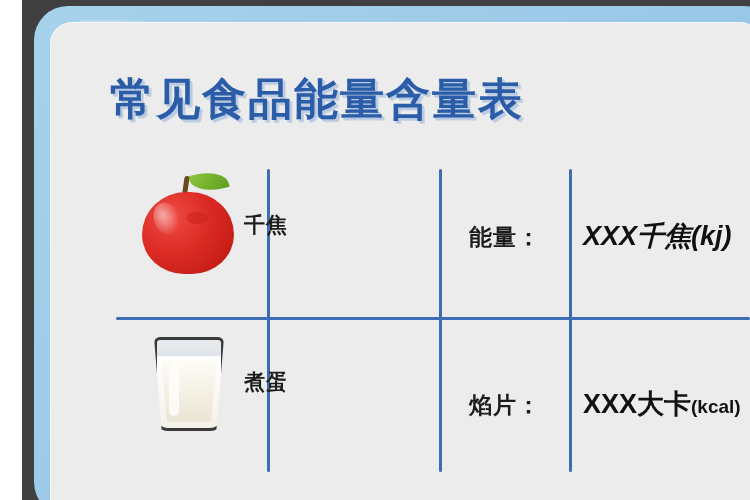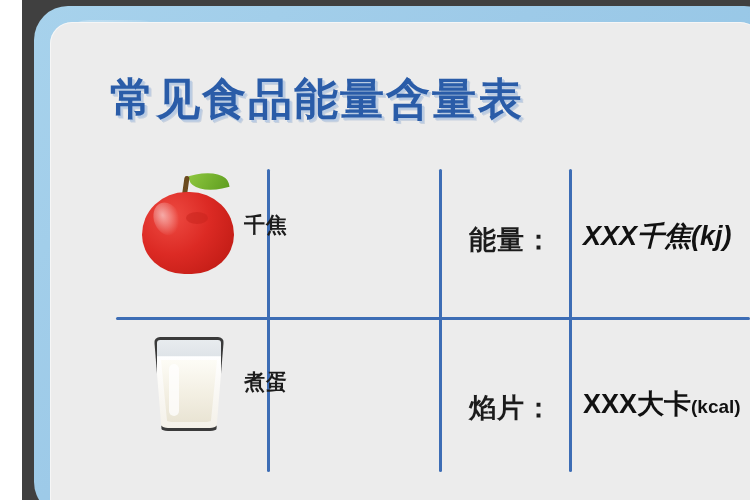--- a/index.html
+++ b/index.html
@@ -97,21 +97,21 @@
   }
 
   .c-apple  { left: 84px;  top: 148px; }
   .c-bread  { left: 251px; top: 148px; }
   .c-milk   { left: 84px;  top: 305px; }
   .c-egg    { left: 251px; top: 305px; }
 
   
   .rlabel {
     position: absolute;
-    font-size: 27px;
+    font-size: 23px;
     font-weight: 700;
     color: #1c1c1c;
     letter-spacing: 1px;
     white-space: nowrap;
   }
   .rlabel.l1 { left: 419px; top: 200px; }
   .rlabel.l2 { left: 419px; top: 368px; }
 
   .rvalue {
     position: absolute;

